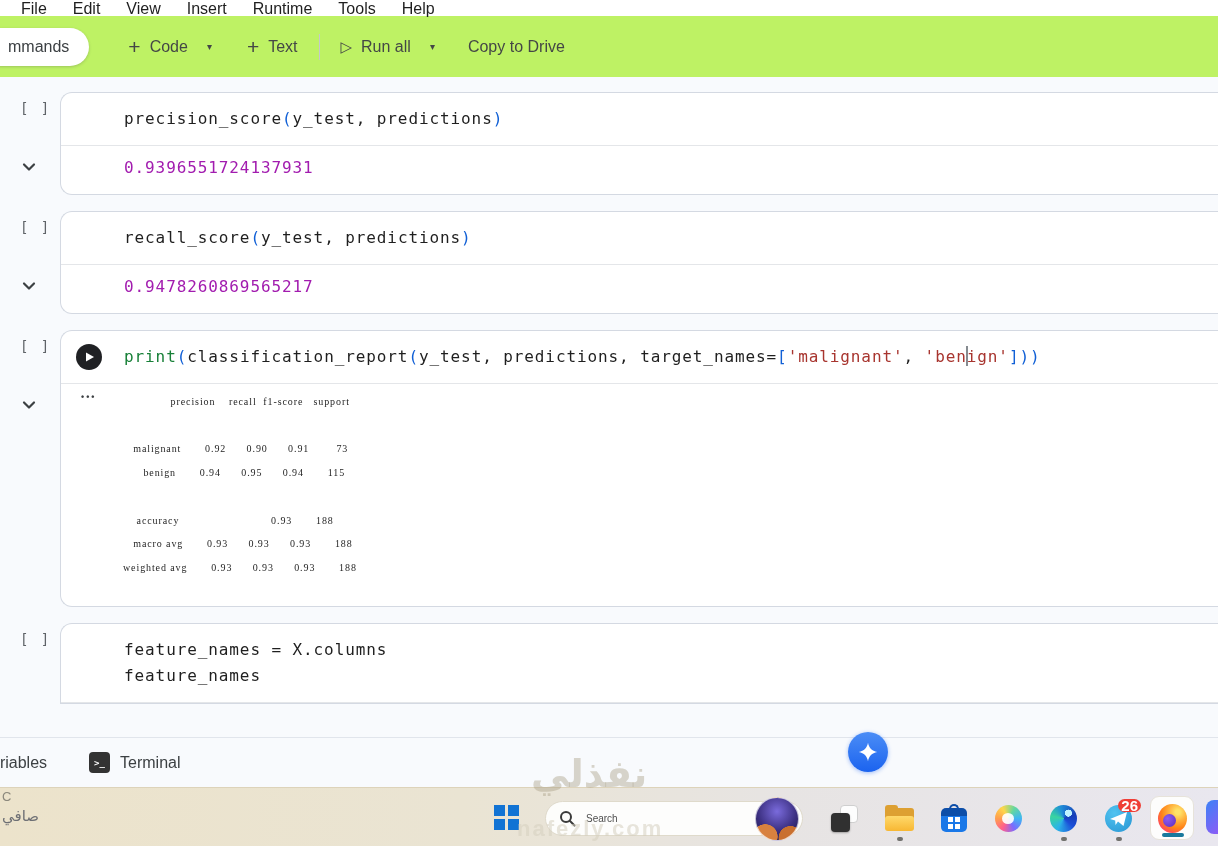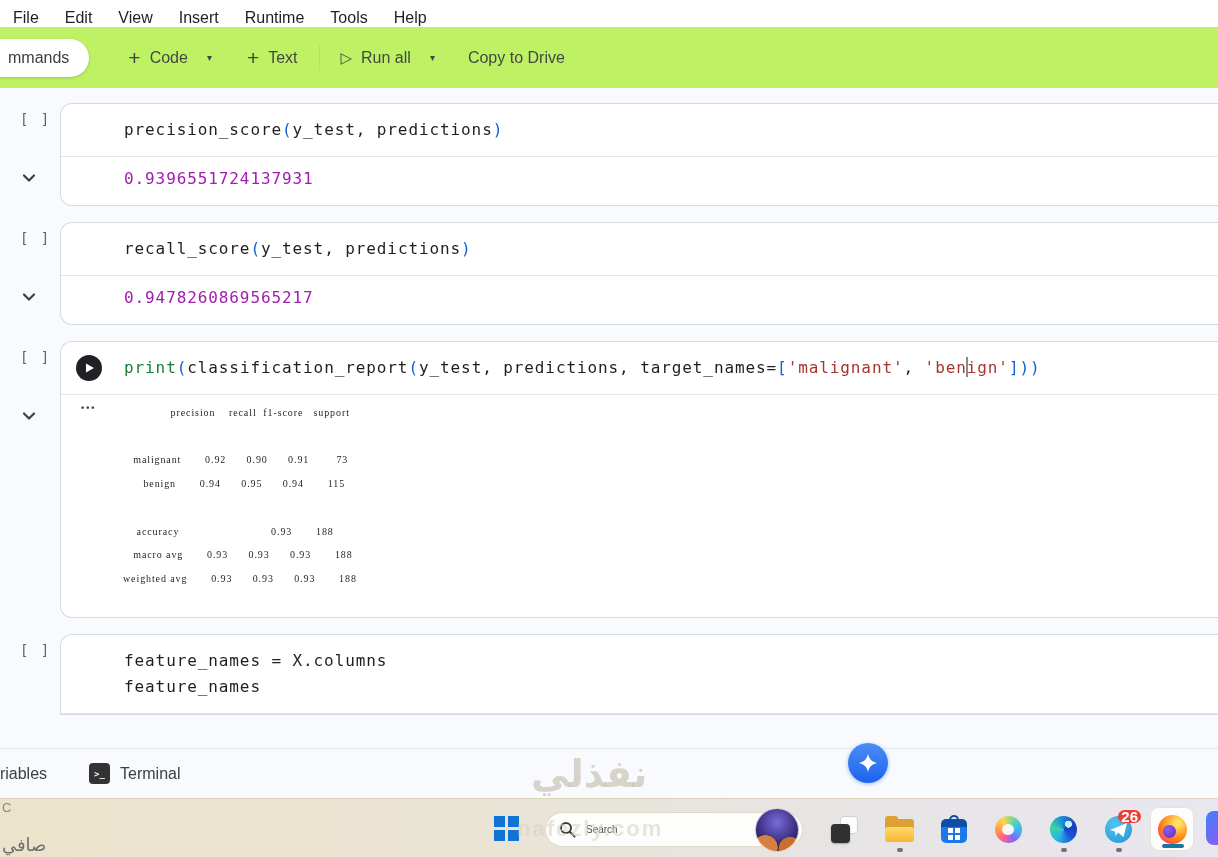--- a/index.html
+++ b/index.html
@@ -3,21 +3,21 @@
 <meta charset="utf-8">
 <style>
   :root{
     --c-code:#1f1f1f; --c-paren:#1160d6; --c-kw:#188038; --c-str:#a8352f;
   }
   *{box-sizing:border-box;margin:0;padding:0}
   html,body{width:1218px;height:857px;overflow:hidden}
   body{position:relative;font-family:"Liberation Sans",sans-serif;background:#fff}
 
   
-  .menubar{height:27px;display:flex;align-items:flex-end;padding-left:13px;background:#fff}
+  .menubar{height:16px;display:flex;align-items:flex-start;padding-left:21px;background:#fff}
   .menu-item{padding:0 13px;font-size:16px;color:#1f1f1f;cursor:default}
   .menu-item:first-child{padding-left:0}
 
   
   .toolbar{height:61px;background:#bef264;display:flex;align-items:center}
   .cmd-pill{height:38px;margin-left:-18px;padding:0 20px 0 26px;background:#fff;border:none;
     border-radius:19px;box-shadow:0 1px 3px rgba(60,64,67,.25);font-size:16px;color:#3c4043;
     display:flex;align-items:center}
   .tb-btn{display:flex;align-items:center;gap:9px;padding:0 13px;font-size:16px;color:#444746;background:none;border:none;cursor:pointer}
   .tb-plus{font-size:21px;line-height:1;color:#444746}
@@ -56,21 +56,21 @@
   .terminal-tab{display:flex;align-items:center;gap:10px;margin-left:42px;cursor:pointer}
   .terminal-glyph{width:21px;height:21px;background:#333;border-radius:4px;display:flex;align-items:center;justify-content:center}
   .terminal-glyph span{color:#fff;font-family:"DejaVu Sans Mono",monospace;font-size:9px;font-weight:bold;letter-spacing:0}
   .gemini-btn{position:absolute;left:848px;top:-6px;width:40px;height:40px;border-radius:50%;border:none;cursor:pointer;
     background:linear-gradient(180deg,#4b8df6,#1b63ef);box-shadow:0 1px 4px rgba(26,95,240,.4);display:flex;align-items:center;justify-content:center;z-index:40}
 
   
   .taskbar{height:59px;background:linear-gradient(90deg,#ece3cb 0%,#eae4d3 38%,#e7e4e3 64%,#e9e7ef 100%);border-top:1px solid #ddd3ba;position:relative}
   .weather{position:absolute;left:2px;top:0;line-height:1.1}
   .weather-temp{font-size:13px;color:#8b887c;display:block;margin-top:2px}
-  .weather-cond{font-size:18px;color:#6d6f74;display:block;margin-top:20px;font-family:"DejaVu Sans",sans-serif}
+  .weather-cond{font-size:15px;color:#6d6f74;display:block;margin-top:4px;font-family:"DejaVu Sans",sans-serif}
   .win-btn{position:absolute;left:494px;top:17px;width:25px;height:25px;display:grid;grid-template-columns:11px 11px;grid-template-rows:11px 11px;gap:3px;cursor:pointer;background:none;border:none;padding:0}
   .win-btn i{background:#1173d4;display:block}
   .search-pill{position:absolute;left:545px;top:13px;width:258px;height:35px;border-radius:18px;background:rgba(255,255,255,.9);
     border:1px solid #dfdacb;display:flex;align-items:center;padding-left:13px;cursor:pointer}
   .search-label{font-size:10px;color:#4f4f4f;margin-left:10px}
   .spotlight{position:absolute;right:3px;top:-5px;width:44px;height:44px;border-radius:50%;overflow:hidden;border:1px solid rgba(255,255,255,.7);
     background:
       radial-gradient(circle at 22% 92%, #d8813f 0 24%, rgba(0,0,0,0) 25%),
       radial-gradient(circle at 82% 95%, #c9702f 0 22%, rgba(0,0,0,0) 23%),
       radial-gradient(circle at 50% 32%, #7a6bdc 0%, #3b2f80 55%, #241f55 85%)}

